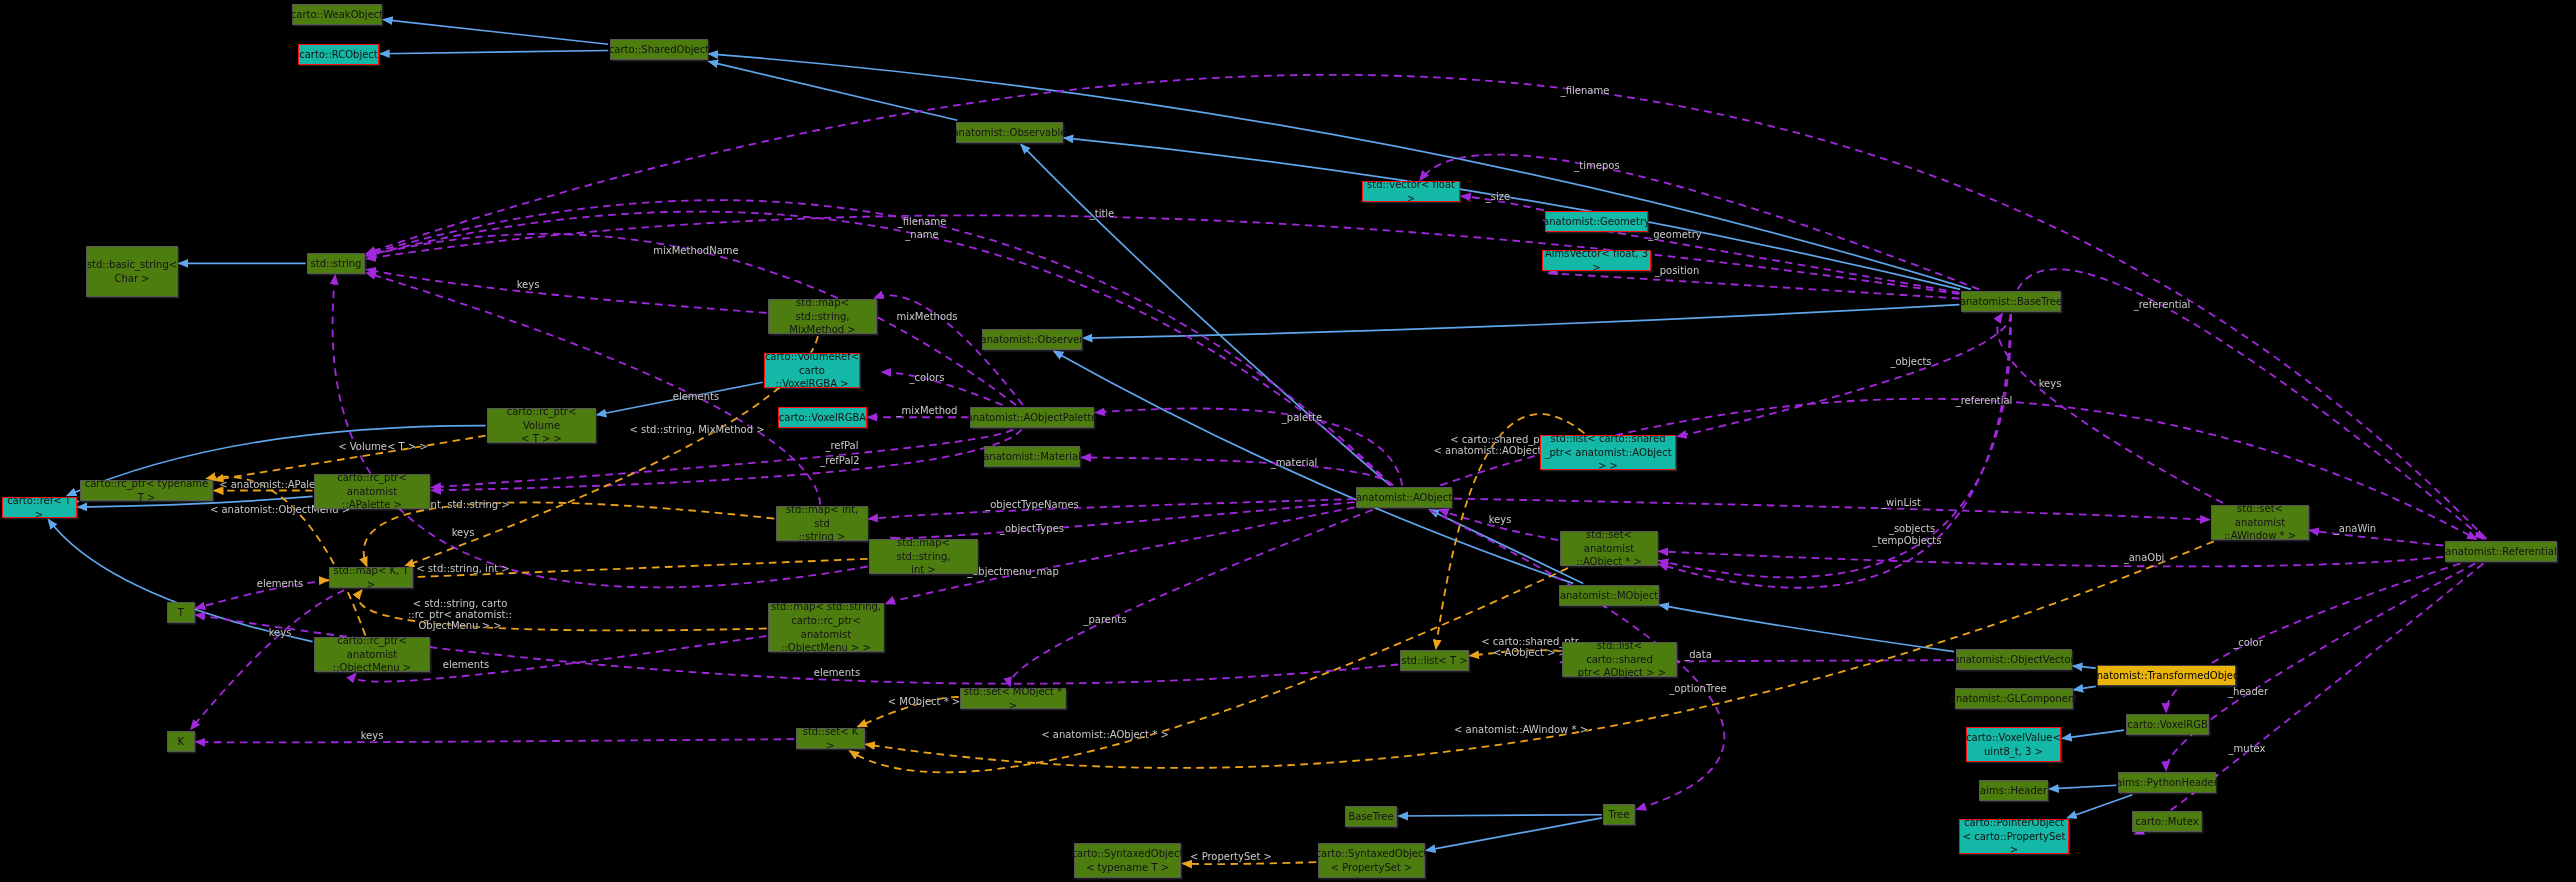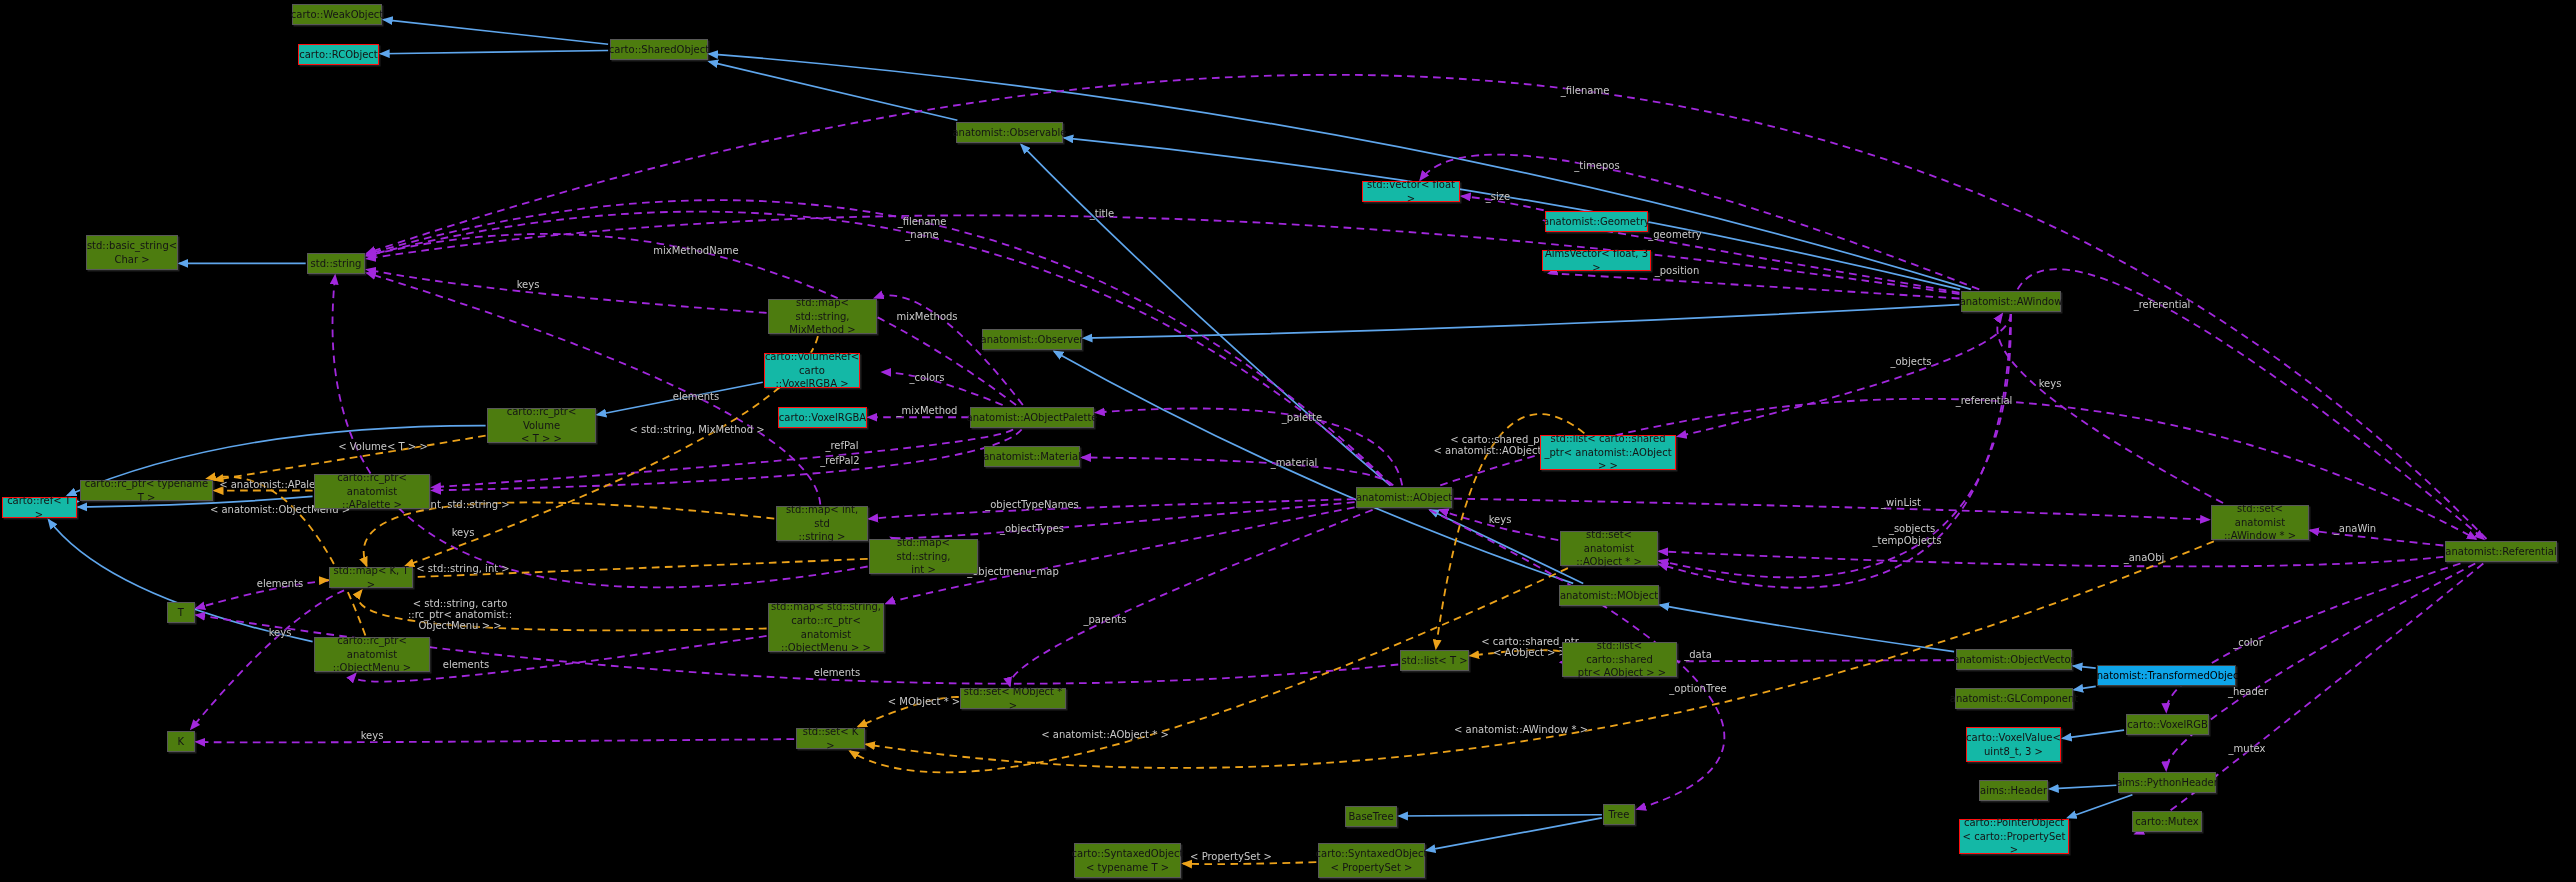--- a/index.html
+++ b/index.html
@@ -4,21 +4,21 @@
 <style>
   html,body{margin:0;padding:0;background:#000;}
   #graph{position:relative;width:2576px;height:882px;background:#000000;overflow:hidden;
          font-family:"DejaVu Sans","Liberation Sans",sans-serif;}
   #edge-svg{position:absolute;left:0;top:0;z-index:1;}
   .node{position:absolute;z-index:3;display:flex;align-items:center;justify-content:center;
         text-align:center;white-space:pre-line;font-size:10px;line-height:1.38;
         background:#4d7c0f;color:#141414;border:1.2px solid #585858;box-sizing:border-box;
         box-shadow:1.5px 1.5px 0 rgba(255,255,255,0.12);}
   .node.highlight{background:#14b8a6;border:1.7px solid #ff1010;}
-  .node.gray{background:#0ea5e9;border:1.2px solid #3e3e3e;color:#000;}
+  .node.gray{background:#eab308;border:1.2px solid #3e3e3e;color:#000;}
   .edge-label{position:absolute;z-index:2;transform:translate(-50%,-50%);
               font-size:10px;color:#c9c9c9;white-space:pre-line;text-align:center;
               pointer-events:none;text-shadow:0 0 2.3px #000,0 0 2.3px #000;}
 </style>
 </head>
 <body>
 
 <div id="graph">
   <svg id="edge-svg" width="2576" height="882" viewBox="0 0 3364 1152">
     <defs>
@@ -169,21 +169,21 @@
     <div class="edge-label" style="left: 1521px; top: 729px;">&lt; anatomist::AWindow * &gt;</div>
     <div class="edge-label" style="left: 1499px; top: 445px;">&lt; carto::shared_ptr
 &lt; anatomist::AObject &gt; &gt;</div>
     <div class="edge-label" style="left: 1530px; top: 647px;">&lt; carto::shared_ptr
 &lt; AObject &gt; &gt;</div>
     <div class="edge-label" style="left: 1231px; top: 856px;">&lt; PropertySet &gt;</div>
     <div class="node" style="left: 292px; top: 3.8px; width: 90px; height: 21.4px;">carto::WeakObject</div>
     <div class="node highlight" style="left: 298px; top: 44px; width: 81px; height: 21.4px;">carto::RCObject</div>
     <div class="node" style="left: 610px; top: 39px; width: 98px; height: 21.4px;">carto::SharedObject</div>
     <div class="node" style="left: 956px; top: 122px; width: 107px; height: 21.4px;">anatomist::Observable</div>
-    <div class="node" style="left: 86px; top: 235px; width: 92px; height: 35px;">std::basic_string&lt;
+    <div class="node" style="left: 86px; top: 246px; width: 92px; height: 51px;">std::basic_string&lt;
 Char &gt;</div>
     <div class="node" style="left: 307px; top: 253px; width: 58px; height: 21.4px;">std::string</div>
     <div class="node" style="left: 768px; top: 299px; width: 109px; height: 35px;">std::map&lt; std::string,
 MixMethod &gt;</div>
     <div class="node" style="left: 982px; top: 329px; width: 100px; height: 21.4px;">anatomist::Observer</div>
     <div class="node highlight" style="left: 764px; top: 353px; width: 96px; height: 35px;">carto::VolumeRef&lt; carto
 ::VoxelRGBA &gt;</div>
     <div class="node highlight" style="left: 778px; top: 407px; width: 89px; height: 21.4px;">carto::VoxelRGBA</div>
     <div class="node" style="left: 970px; top: 407px; width: 124px; height: 21.4px;">anatomist::AObjectPalette</div>
     <div class="node" style="left: 984px; top: 446px; width: 96px; height: 21.4px;">anatomist::Material</div>
@@ -209,21 +209,21 @@
     <div class="node" style="left: 796px; top: 728px; width: 69px; height: 21.4px;">std::set&lt; K &gt;</div>
     <div class="node" style="left: 960px; top: 688px; width: 106px; height: 21.4px;">std::set&lt; MObject * &gt;</div>
     <div class="node" style="left: 1400px; top: 650px; width: 69px; height: 21.4px;">std::list&lt; T &gt;</div>
     <div class="node" style="left: 1562px; top: 642px; width: 115px; height: 35px;">std::list&lt; carto::shared
 _ptr&lt; AObject &gt; &gt;</div>
     <div class="node" style="left: 1559px; top: 585px; width: 100px; height: 21.4px;">anatomist::MObject</div>
     <div class="node" style="left: 1560px; top: 531px; width: 98px; height: 35px;">std::set&lt; anatomist
 ::AObject * &gt;</div>
     <div class="node highlight" style="left: 1540px; top: 435px; width: 136px; height: 35px;">std::list&lt; carto::shared
 _ptr&lt; anatomist::AObject &gt; &gt;</div>
-    <div class="node" style="left: 1961px; top: 291px; width: 100px; height: 21.4px;">anatomist::AWindow</div>
+    <div class="node" style="left: 1961px; top: 291px; width: 100px; height: 21.4px;">anatomist::BaseTree</div>
     <div class="node highlight" style="left: 1362px; top: 181px; width: 98px; height: 21.4px;">std::vector&lt; float &gt;</div>
     <div class="node highlight" style="left: 1545px; top: 211px; width: 103px; height: 21.4px;">anatomist::Geometry</div>
     <div class="node highlight" style="left: 1542px; top: 250px; width: 109px; height: 21.4px;">AimsVector&lt; float, 3 &gt;</div>
     <div class="node" style="left: 2211px; top: 505px; width: 98px; height: 35px;">std::set&lt; anatomist
 ::AWindow * &gt;</div>
     <div class="node" style="left: 2445px; top: 541px; width: 112px; height: 21.4px;">anatomist::Referential</div>
     <div class="node" style="left: 1956px; top: 649px; width: 116px; height: 21.4px;">anatomist::ObjectVector</div>
     <div class="node gray" style="left: 2097px; top: 665px; width: 139px; height: 21.4px;">anatomist::TransformedObject</div>
     <div class="node" style="left: 1955px; top: 688px; width: 118px; height: 21.4px;">anatomist::GLComponent</div>
     <div class="node" style="left: 2126px; top: 714px; width: 83px; height: 21.4px;">carto::VoxelRGB</div>

